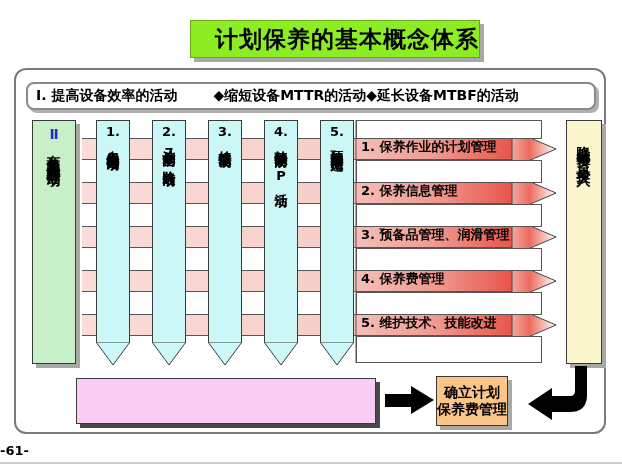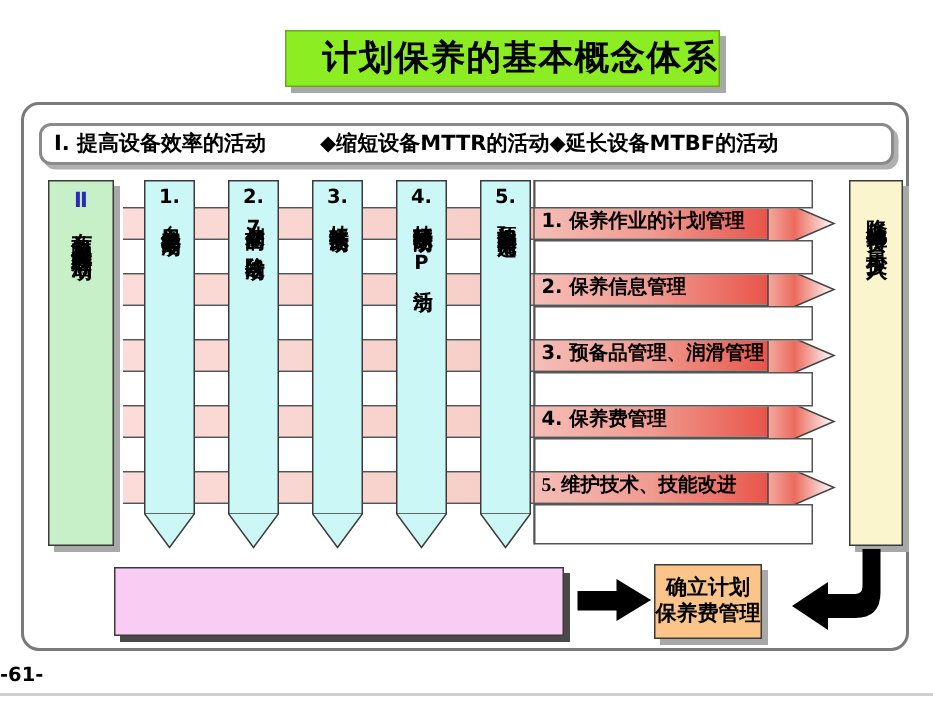--- a/index.html
+++ b/index.html
@@ -326,21 +326,21 @@
 </div>
 <div class="label-box" style="top:182px;">
   <span class="ltxt">2. 保养信息管理</span>
 </div>
 <div class="label-box" style="top:226px;">
   <span class="ltxt">3. 预备品管理、润滑管理</span>
 </div>
 <div class="label-box" style="top:270px;">
   <span class="ltxt">4. 保养费管理</span>
 </div>
-<div class="label-box" style="top:314px;font-family:Liberation Serif, serif;">
+<div class="label-box" style="top:314px;">
   <span class="ltxt">5. 维护技术、技能改进</span>
 </div>
 
 <svg class="ovl" width="622" height="468" style="z-index:3;">
   <line x1="356" y1="120" x2="356" y2="363" stroke="#555" stroke-width="1"></line>
 </svg>
 
 <div class="vcol" style="left:96px;">
   <div class="body">
     <span class="num">1.</span>

